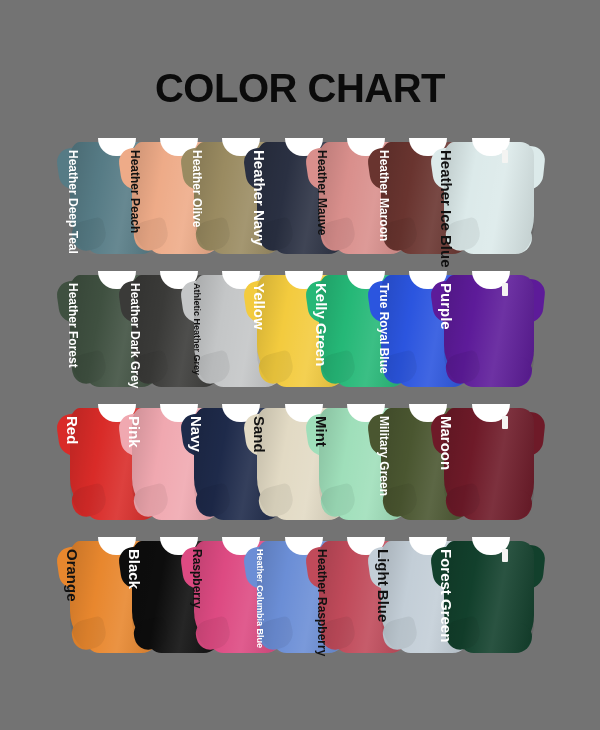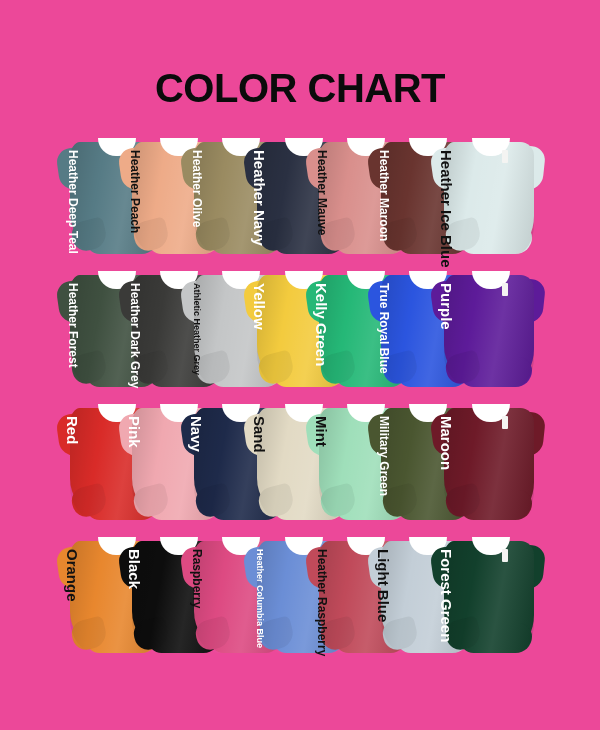--- a/index.html
+++ b/index.html
@@ -10,21 +10,21 @@
   body {
     width: 600px;
     height: 730px;
     position: relative;
     font-family: "Liberation Sans", sans-serif;
     overflow: hidden;
   }
   .page {
     position: absolute;
     inset: 0;
-    background: #ec4899;
+    background: #737373;
   }
   .chart-title {
     position: absolute;
     top: 68px;
     left: 0;
     width: 600px;
     text-align: center;
     font-family: "Liberation Sans", sans-serif;
     font-weight: bold;
     font-size: 40px;

